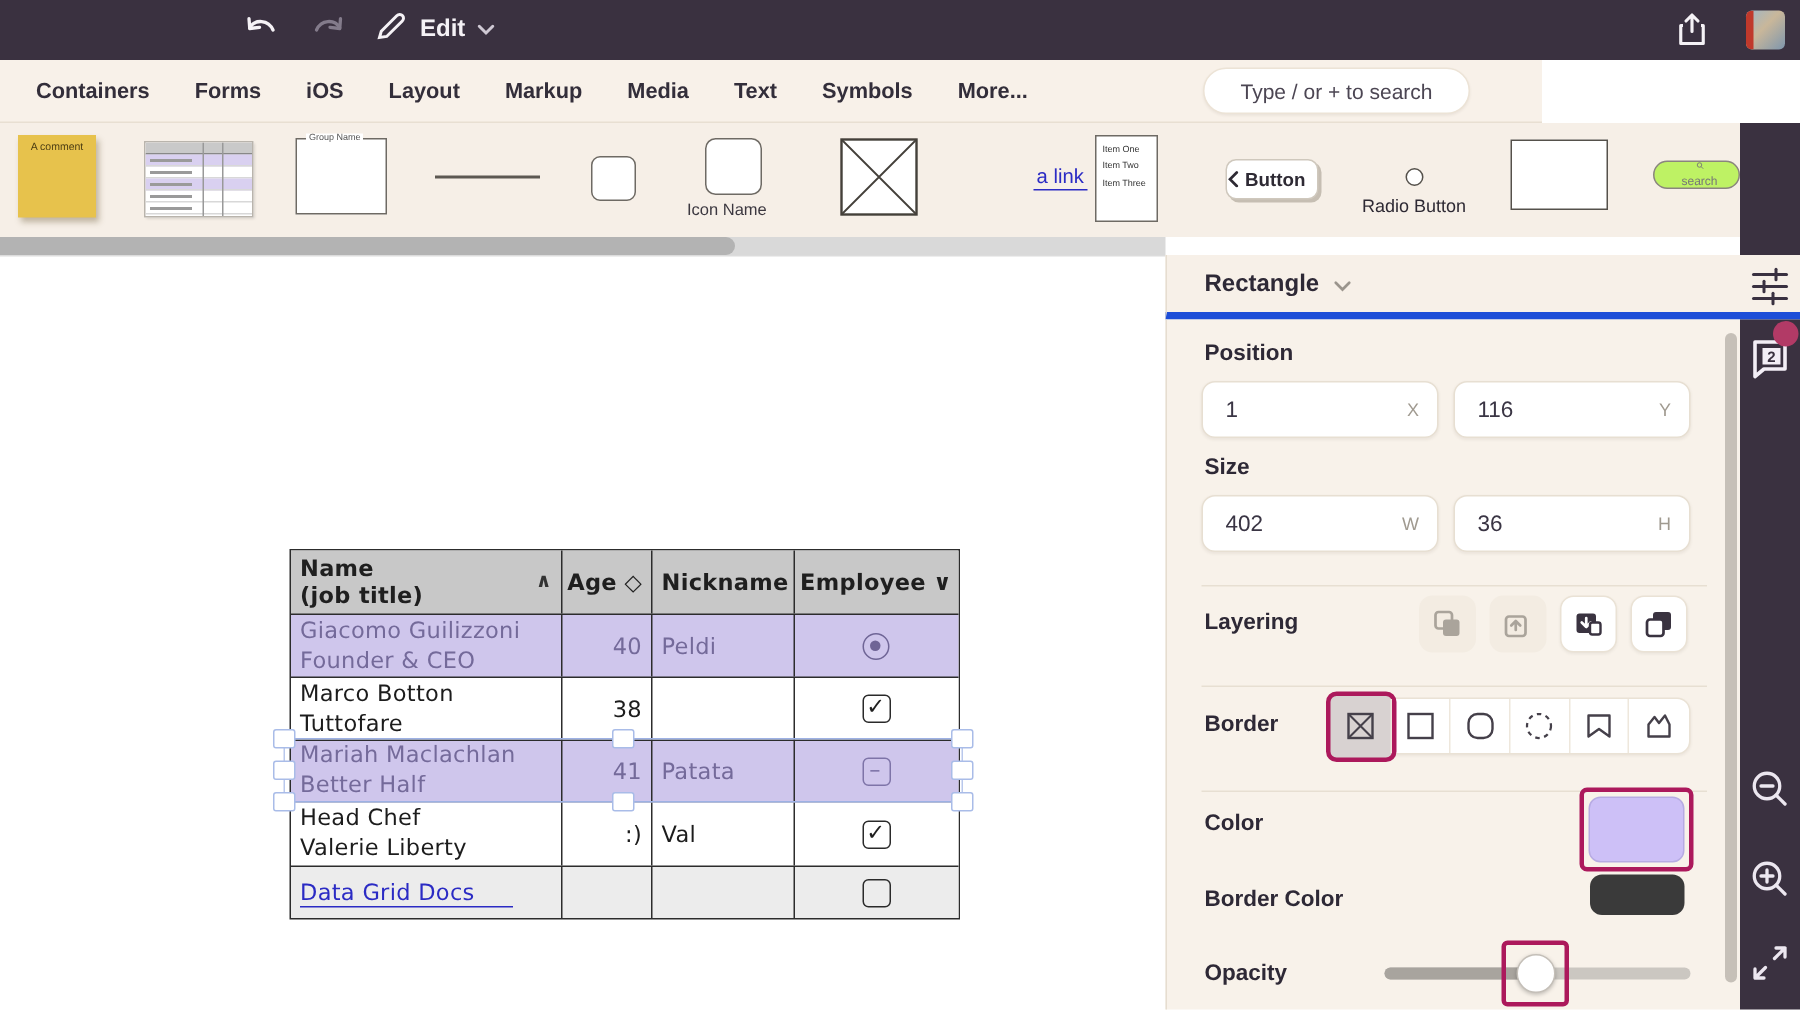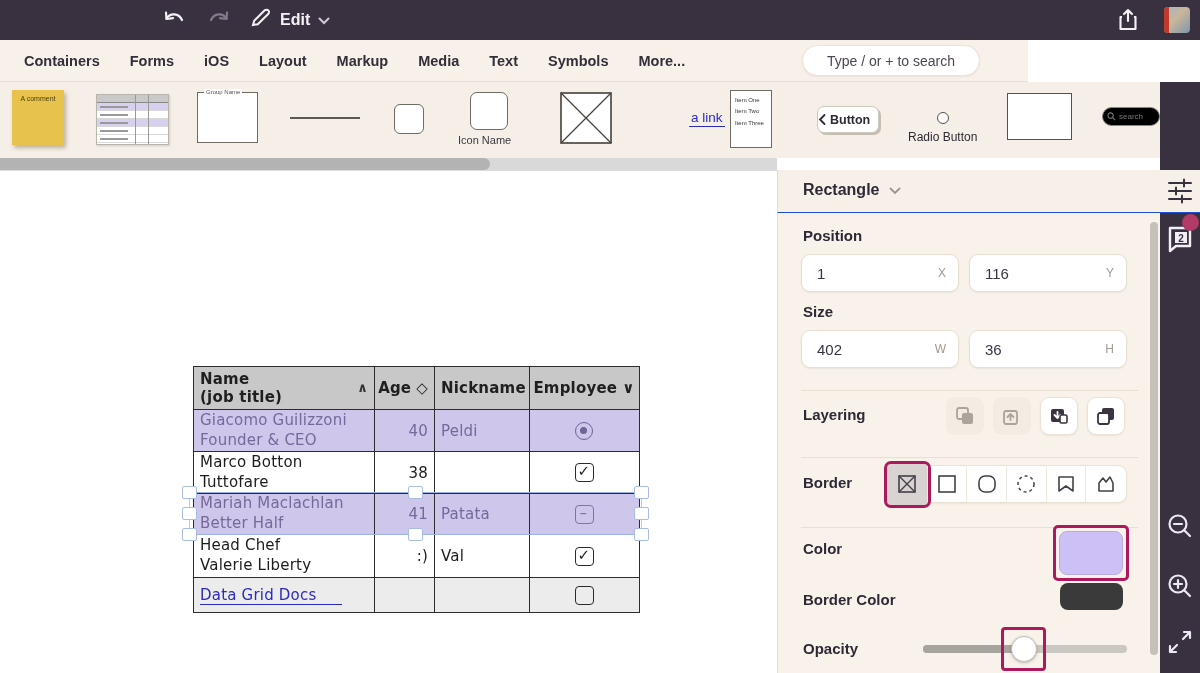--- a/index.html
+++ b/index.html
@@ -42,22 +42,22 @@
   .imgph { left:560px; top:10px; width:52px; height:52px; }
   .linkthumb { left:650px; top:28px; font-size:13.5px; color:#2b2bc4; border-bottom:1.4px solid #2b2bc4; padding:0 2px 1px 2px;margin-left:39px; }
   .listthumb { left:730px; top:8px; width:42px; height:58px; background:#fff; border:1px solid #6e6a64; padding:4px 0 0 4px; }
   .listthumb div { font-size:6px; color:#333; line-height:1.9; white-space:nowrap; }
   .btnthumb { left:817px; top:24px; width:62px; height:27px; background:#fff; border:1px solid #cfc8bd; border-radius:7px;
      box-shadow:2px 2px 0 rgba(140,130,115,.45); display:flex; align-items:center; justify-content:flex-start; gap:4px;
      font-size:12.5px; color:#2e2a34; font-weight:600; }
   .radiothumb { left:908px; top:30px; display:flex; align-items:center; gap:6px; font-size:12px; color:#2e2a34;flex-direction:column; }
   .radiothumb .rc { width:12px; height:12px; border:1.3px solid #55514b; border-radius:50%; background:#fff; }
   .rectthumb { left:1007px; top:11px; width:65px; height:47px; background:#fff; border:1.4px solid #55514b; }
-  .searchthumb { left:1102px; top:25px; width:58px; height:19px; border:1px solid #8a857e; border-radius:10px; background:#000000;
-     display:flex; align-items:center; gap:3px; padding-left:4px; font-size:8px; color:#777; overflow:hidden; }
+  .searchthumb { left:1102px; top:25px; width:58px; height:19px; border:1px solid #8a857e; border-radius:10px; background:#bef264;
+     display:flex; align-items:center; gap:3px; padding-left:4px; font-size:8px; color:#777; overflow:hidden;flex-direction:column; }
 
   
   .hscroll-track { position:absolute; left:0; top:158px; width:777px; height:12px; background:#d9d9d9; }
   .hscroll-thumb { position:absolute; left:0; top:158px; width:490px; height:12px; background:#b3b3b3; border-radius:0 6px 6px 0; }
 
   
   .canvas { position:absolute; left:0; top:170px; width:777px; height:503px; background:#fff; border-top:1px solid #dcdcdc; }
 
   
   .wtable { position:absolute; left:193px; top:195px; width:447px; border:1.6px solid #2c2c2c;
@@ -89,21 +89,21 @@
   .sel { position:absolute; left:189px; top:321px; width:453px; height:43px;
      border-top:1.6px solid #9db1e4; border-bottom:1.6px solid #9db1e4;
      border-left:1px solid #b9c8ec; border-right:1px solid #b9c8ec; pointer-events:none; }
   .handle { position:absolute; width:15px; height:13px; background:#fff; border:1.5px solid #a9bce8; border-radius:2px; }
   .h-tl{left:-8px;top:-7px;} .h-tm{left:50%;margin-left:-8px;top:-7px;} .h-tr{right:-8px;top:-7px;}
   .h-ml{left:-8px;top:50%;margin-top:-7px;} .h-mr{right:-8px;top:50%;margin-top:-7px;}
   .h-bl{left:-8px;bottom:-7px;} .h-bm{left:50%;margin-left:-8px;bottom:-7px;} .h-br{right:-8px;bottom:-7px;}
 
   
   .insp-header { position:absolute; left:777px; top:170px; width:423px; height:43px; background:#f7f0e8;
-     border-bottom:1px solid #1d4ed8; border-left:1px solid #e6ddd0; }
+     border-bottom:5px solid #1d4ed8; border-left:1px solid #e6ddd0; }
   .insp-title { position:absolute; left:25px; top:11px; font-size:16px; font-weight:700; color:#2e2936; display:flex; gap:10px; align-items:center; cursor:pointer;}
   .insp-title .chev { color:#9b958d; font-size:13px; }
   .insp { position:absolute; left:777px; top:213px; width:383px; height:460px; background:#f8f2ea; border-left:1px solid #e6ddd0; }
   .ilabel { position:absolute; left:25px; font-size:15px; font-weight:700; color:#2e2936; }
   .ifield { position:absolute; height:38px; width:158px; background:#fff; border:1px solid #e7dfd2; border-radius:9px;
      box-shadow:0 1px 2px rgba(70,60,45,.07); display:flex; align-items:center; justify-content:space-between;
      padding:0 12px 0 15px; font-size:15px; color:#3a3544; }
   .ifield .suffix { font-size:12px; color:#a09a90; }
   .divider { position:absolute; left:23px; width:337px; height:1px; background:#e7dfd2; }
   .laybtn { position:absolute; width:38px; height:38px; border-radius:9px; display:flex; align-items:center; justify-content:center; cursor:pointer; }

